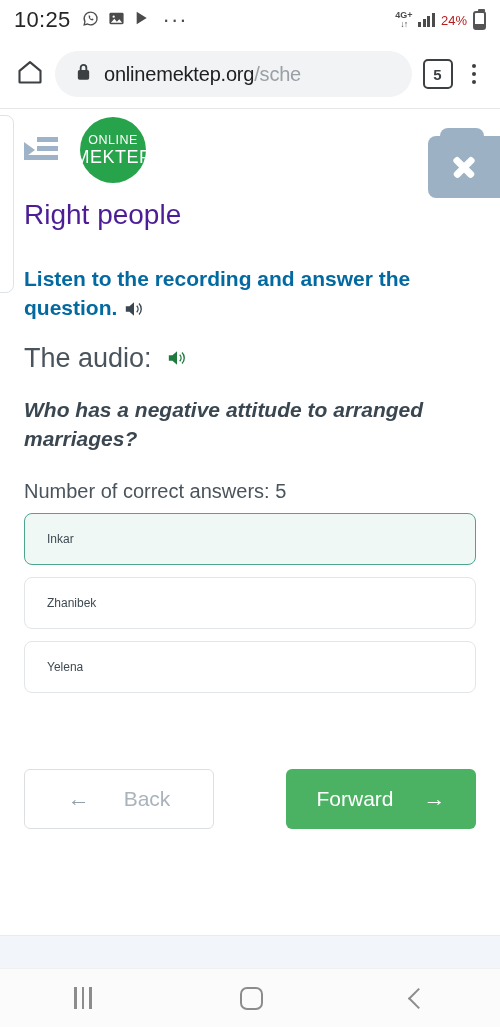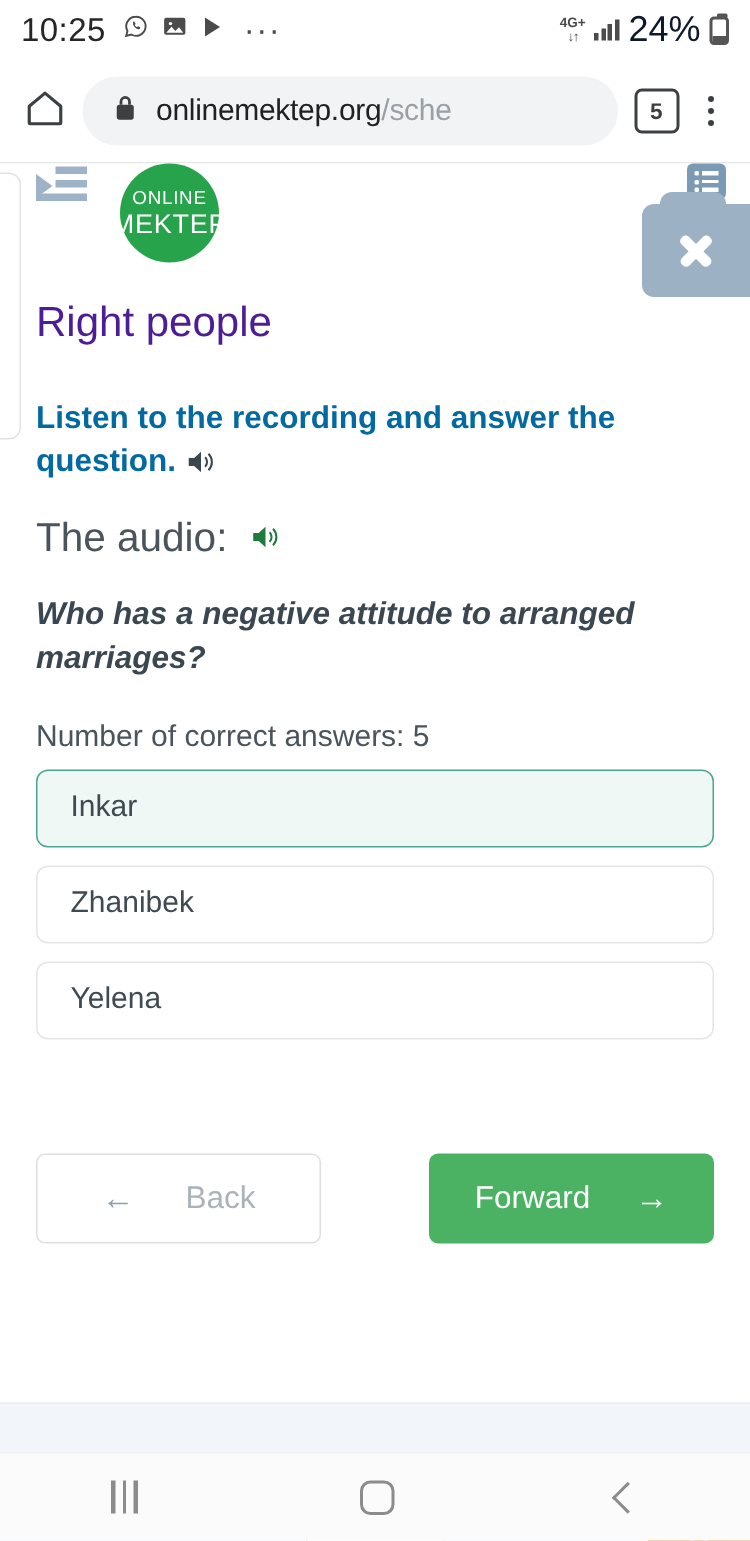--- a/index.html
+++ b/index.html
@@ -16,21 +16,21 @@
     height: 40px; display: flex; align-items: center;
     padding: 0 14px; background: #ffffff; color: #2b2b2b;
   }
   .sb-time { font-size: 22px; letter-spacing: .3px; color: #262626; }
   .sb-left-icons { display: flex; align-items: center; gap: 9px; margin-left: 11px; }
   .sb-spacer { flex: 1; }
   .sb-right { display: flex; align-items: center; gap: 6px; }
   .sb-net { display:flex; flex-direction:column; align-items:center; line-height:1; }
   .sb-net .g { font-size: 9px; font-weight: bold; color:#4b4b4b;}
   .sb-net .ar { font-size: 9px; color:#4b4b4b; letter-spacing:-1px;}
-  .sb-pct { font-size: 24px; color: #0f172a; }
+  .sb-pct { font-size: 13px; color: #b91c1c; }
   .bars { display: flex; align-items: flex-end; gap: 1.5px; height: 14px; }
   .bars i { width: 3px; background: #4b4b4b; display:block; }
   .bars i:nth-child(1){height:5px} .bars i:nth-child(2){height:8px}
   .bars i:nth-child(3){height:11px} .bars i:nth-child(4){height:14px}
   .batt { width: 13px; height: 19px; border: 2px solid #555; border-radius: 3px;
           position: relative; display:flex; align-items:flex-end; }
   .batt:before { content:""; position:absolute; top:-4px; left:3px; width:7px; height:3px;
                  background:#555; border-radius:1px; }
   .batt i { display:block; width:100%; height: 24%; background:#555; }
   .ellipsis { font-size: 22px; color:#4b4b4b; letter-spacing:1px; margin-left:4px;}
@@ -55,21 +55,21 @@
   .kebab { display:flex; flex-direction:column; gap:3.5px; padding: 4px 8px;}
   .kebab i { width:4.5px; height:4.5px; border-radius:50%; background:#3c4043; display:block;}
   .chrome-div { height: 1px; background: #e6e6e6; }
 
   
   .app { position: relative; background: #fff; }
   .sidebar-stub {
     position: absolute; left: -12px; top: 6px; width: 26px; height: 178px;
     border: 1px solid #dfe3e8; border-radius: 8px; background: #fff;
   }
-  .apphdr { position: relative; height: 82px; display: flex; align-items: flex-start; padding: 0 16px; }
+  .apphdr { position: relative; height: 82px; display: flex; align-items: center; padding: 0 16px; }
   .burger { display: flex; align-items: center; margin-left: 8px; }
   .logo {
     width: 66px; height: 66px; border-radius: 50%; background: #27a34b;
     margin-left: 22px; display: flex; flex-direction: column;
     align-items: center; justify-content: center; color: #fff;
     line-height: 1.12;
   }
   .logo .l1 { font-size: 12.5px; letter-spacing: .5px; }
   .logo .l2 { font-size: 18px; letter-spacing: .5px; }
   .hdr-spacer { flex: 1; }
@@ -105,21 +105,21 @@
               line-height: 1.38; margin-top: 22px; }
   .nca { font-size: 20px; color: #4a545c; margin-top: 26px; }
 
   .spk { display:inline-flex; align-items:center; vertical-align:middle; }
   .spk svg { display:block; }
 
   .options { margin-top: 10px; display: flex; flex-direction: column; gap: 12px; }
   .opt {
     height: 52px; border: 1px solid #e3e6e8; border-radius: 8px; background:#fff;
     display: flex; align-items: center; padding: 14px 22px;
-    font-size: 20px; color: #3f4a52;
+    font-size: 12px; color: #3f4a52;
   }
   .opt.sel { border: 1.6px solid #4ca58e; background: #f0f8f5; }
 
   .navrow { display: flex; justify-content: space-between; margin-top: 76px; }
   .btn-back {
     width: 190px; height: 60px; border: 1px solid #dcdfe2; border-radius: 6px;
     background: #fff; display: flex; align-items: center; justify-content: center; gap: 34px;
     font-size: 21px; color: #aab3bb;
   }
   .btn-fwd {

